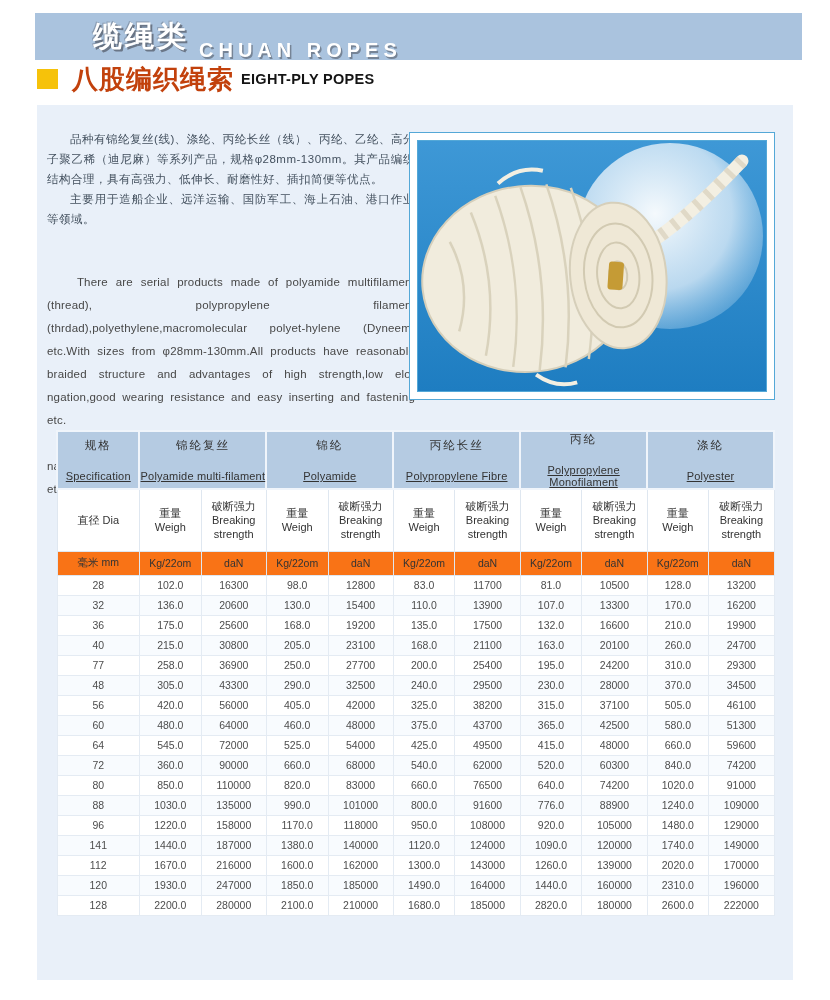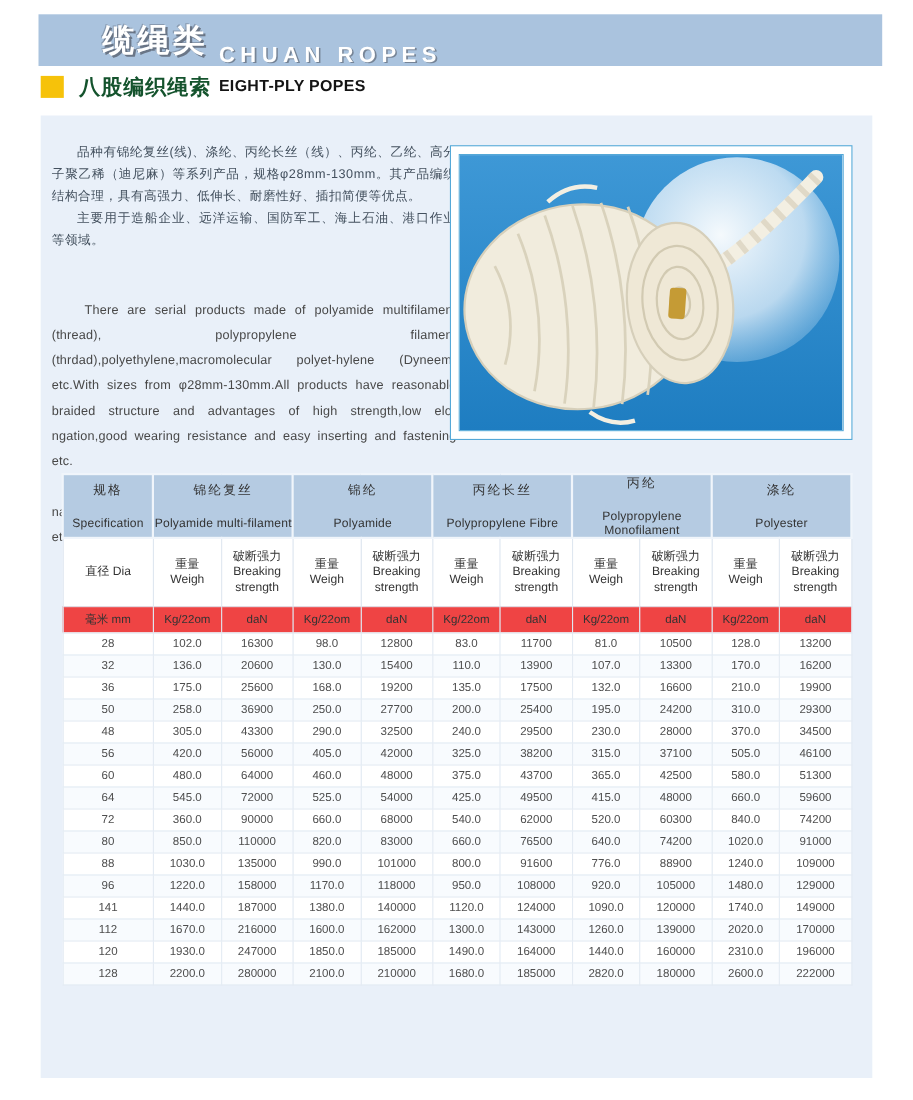--- a/index.html
+++ b/index.html
@@ -16,21 +16,21 @@
     font-size:29px; font-weight:bold; color:#ffffff; letter-spacing:3px;
     text-shadow:2px 2px 0 rgba(95,105,120,.85), -1px -1px 0 rgba(95,105,120,.45);
   }
   .banner-en {
     font-size:20px; font-weight:bold; color:#ffffff; letter-spacing:5px; margin-left:10px;
     text-shadow:1.5px 1.5px 0 rgba(95,105,120,.7);
     margin-top:28px;
   }
   .subtitle { position:absolute; left:37px; top:67px; height:24px; display:flex; align-items:center; }
   .bullet { width:21px; height:20px; background:#f6c20a; margin-right:14px; }
-  .sub-zh { font-size:19px; font-weight:bold; color:#14532d; letter-spacing:1px; }
+  .sub-zh { font-size:26px; font-weight:bold; color:#c2410c; letter-spacing:1px; }
   .sub-en { font-size:14.5px; font-weight:bold; color:#141414; margin-left:7px; letter-spacing:.3px;text-align:center; }
 
   .panel { position:absolute; left:37px; top:105px; width:756px; height:875px; background:#e9f0f9; }
 
   .intro { position:absolute; left:10px; top:24px; width:368px; }
   .intro p { text-align:justify; }
   .zh-p { font-size:11.5px; line-height:20px; color:#43505e; text-indent:2em; letter-spacing:.5px; }
   .en-block { margin-top:42px; }
   .en-p { font-size:11.5px; line-height:23px; color:#474747; letter-spacing:.2px; }
   .en-p1 { text-indent:2.6em; }
@@ -43,23 +43,23 @@
   .photo-inner { width:100%; height:100%; border:1px solid #54a8d7; overflow:hidden; }
   .photo-inner svg { display:block; width:100%; height:100%; }
 
   table.spec {
     position:absolute; left:19px; top:325px; width:719px;
     border-collapse:collapse; table-layout:fixed;
   }
   table.spec th, table.spec td { font-weight:normal; text-align:center; vertical-align:middle; }
   .g-cell { background:#b5cbe2; border:2px solid #f0f5fb; height:53px; color:#333333; }
   .g-zh { font-size:11.5px; letter-spacing:2px; margin-bottom:17px; }
-  .g-en { font-size:11px; letter-spacing:.2px; }
+  .g-en { font-size:11px; letter-spacing:.2px;text-decoration:underline; }
   .s-cell { background:#ffffff; border:1px solid #dfe7f0; height:62px; font-size:11px; color:#333333; padding:0 5px; line-height:14px; }
-  .u-cell { background:#ef4444; border:1px solid #dfe7f0; height:24px; font-size:10.5px; color:#333333; }
+  .u-cell { background:#f97316; border:1px solid #dfe7f0; height:24px; font-size:10.5px; color:#333333; }
   .d-cell { background:#ffffff; border:1px solid #e4ebf3; height:20px; font-size:10.5px; color:#4d4d4d; }
   tbody tr:nth-child(even) .d-cell { background:#f8fbfe; }
 </style>
 </head>
 <body>
 
 <div class="banner">
   <span class="banner-zh">缆绳类</span>
   <span class="banner-en">CHUAN ROPES</span>
 </div>
@@ -238,21 +238,34 @@
           <td class="d-cell">168.0</td>
           <td class="d-cell">19200</td>
           <td class="d-cell">135.0</td>
           <td class="d-cell">17500</td>
           <td class="d-cell">132.0</td>
           <td class="d-cell">16600</td>
           <td class="d-cell">210.0</td>
           <td class="d-cell">19900</td>
         </tr>
         <tr>
-          <td class="d-cell">50</td>
+          <td class="d-cell">40</td>
+          <td class="d-cell">215.0</td>
+          <td class="d-cell">30800</td>
+          <td class="d-cell">205.0</td>
+          <td class="d-cell">23100</td>
+          <td class="d-cell">168.0</td>
+          <td class="d-cell">21100</td>
+          <td class="d-cell">163.0</td>
+          <td class="d-cell">20100</td>
+          <td class="d-cell">260.0</td>
+          <td class="d-cell">24700</td>
+        </tr>
+        <tr>
+          <td class="d-cell">77</td>
           <td class="d-cell">258.0</td>
           <td class="d-cell">36900</td>
           <td class="d-cell">250.0</td>
           <td class="d-cell">27700</td>
           <td class="d-cell">200.0</td>
           <td class="d-cell">25400</td>
           <td class="d-cell">195.0</td>
           <td class="d-cell">24200</td>
           <td class="d-cell">310.0</td>
           <td class="d-cell">29300</td>

